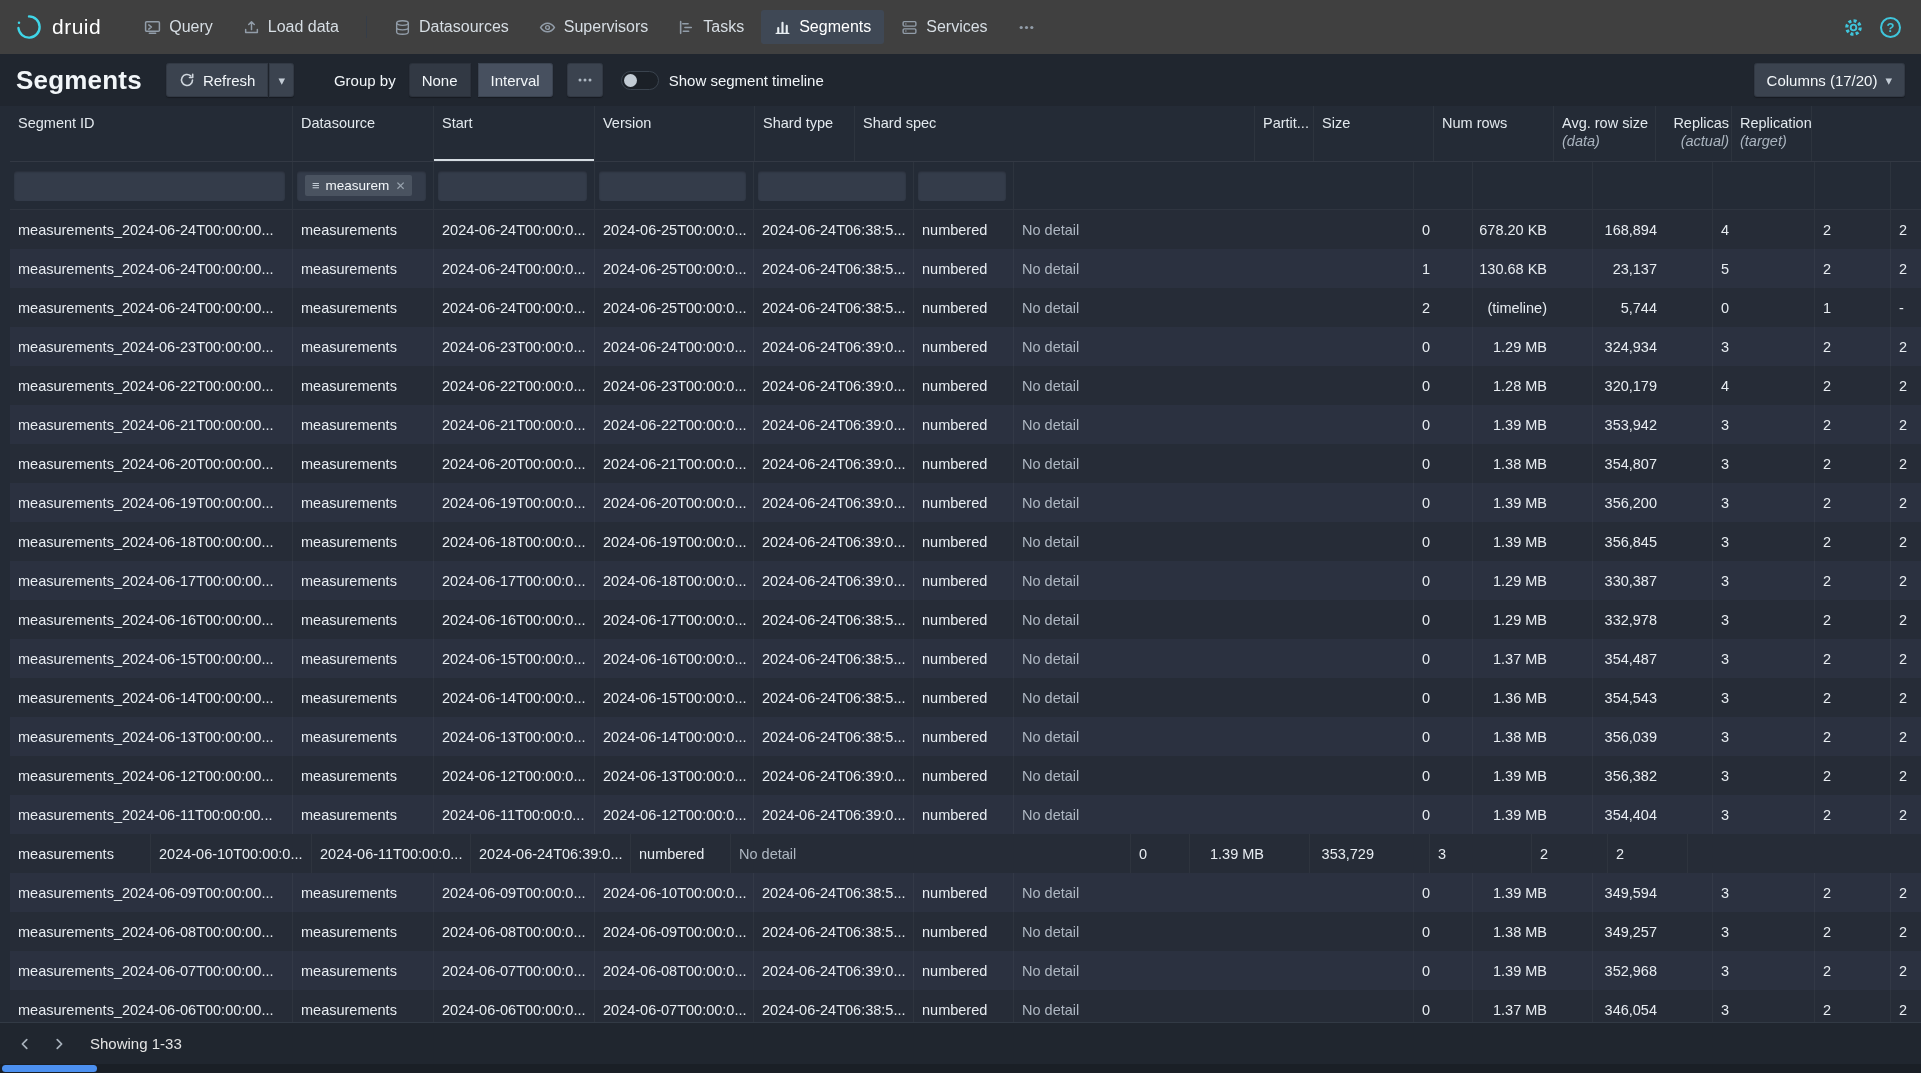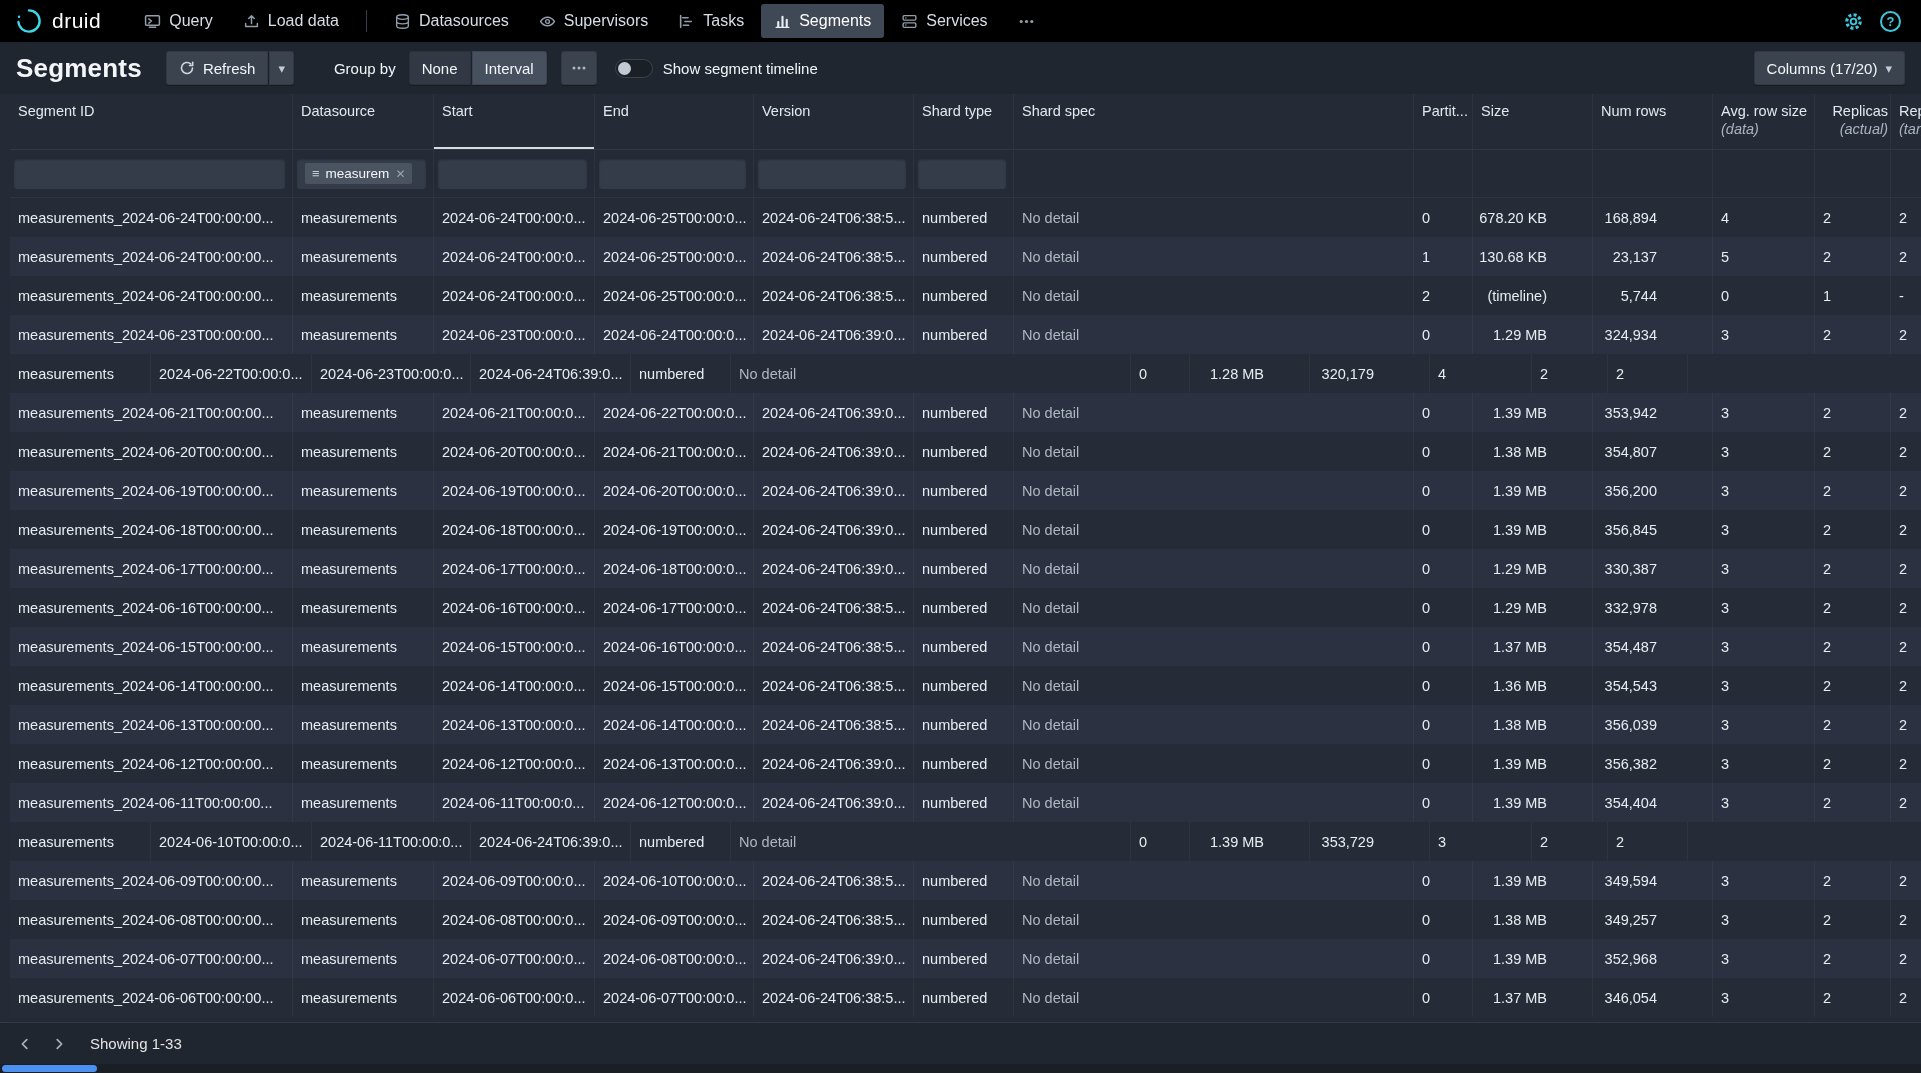--- a/index.html
+++ b/index.html
@@ -5,21 +5,21 @@
   * { margin:0; padding:0; box-sizing:border-box; }
   html,body { width:1921px; height:1073px; overflow:hidden; }
   body {
     font-family:"Liberation Sans","DejaVu Sans",sans-serif;
     background:#232a35; color:#f2f6f9; font-size:15px;
   }
   .app { width:1921px; height:1073px; display:flex; flex-direction:column; position:relative; }
 
   
   .topnav {
-    height:42px; background:#000000; display:flex; align-items:center;
+    height:54px; background:#404040; display:flex; align-items:center;
     padding:0 14px; flex:0 0 auto; gap:4px;
   }
   .brand { display:flex; align-items:center; gap:8px; margin-right:26px; }
   .brand-name { font-size:21px; color:#ffffff; letter-spacing:.5px; }
   .nav-item {
     display:flex; align-items:center; gap:8px; padding:8px 13px; border-radius:3px;
     color:#d7dee4; font-size:16px; cursor:pointer; white-space:nowrap;
   }
   .nav-item .icn { color:#929da9; display:flex; }
   .nav-item.active { background:#3f4855; color:#ffffff; }
@@ -44,21 +44,21 @@
     background:#3b434f; border:none; border-radius:3px; height:34px;
     color:#f2f6f9; font-size:15px; font-family:inherit; padding:0 13px;
     display:flex; align-items:center; gap:8px; cursor:pointer;
     box-shadow:inset 0 0 0 1px rgba(17,20,24,.2), 0 1px 1px rgba(0,0,0,.3);
   }
   .btn .caret { font-size:13px; color:#c3ccd5; }
   .split { display:flex; }
   .split .btn.main { border-top-right-radius:0; border-bottom-right-radius:0; }
   .split .btn.caret-btn { border-top-left-radius:0; border-bottom-left-radius:0; margin-left:1px; padding:0 9px; }
   .toolbar-label { font-size:15px; color:#f2f6f9; margin:0 13px 0 40px; }
-  .seg-group { display:flex; gap:1px; }
+  .seg-group { display:flex; gap:7px; }
   .seg-group .btn { border-radius:0; }
   .seg-group .btn:first-child { border-radius:3px 0 0 3px; background:#323944; }
   .seg-group .btn:last-child { border-radius:0 3px 3px 0; }
   .btn.selected { background:#47505f; }
   .btn.square { padding:0 10px; margin-left:14px; color:#aeb8c2; }
   .switch { width:38px; height:19px; background:#1b2027; border:1px solid #3a434e; border-radius:10px;
     position:relative; margin-left:18px; cursor:pointer; flex:0 0 auto; }
   .switch .knob { position:absolute; top:2px; left:2px; width:13px; height:13px; border-radius:50%; background:#c2cbd4; }
   .switch-label { margin-left:10px; font-size:15px; }
 
@@ -294,23 +294,20 @@
     <div class="trow thead">
       <div class="th c-id">
           <div>Segment ID</div>
         </div>
       <div class="th c-ds">
           <div>Datasource</div>
         </div>
       <div class="th c-start sorted">
           <div>Start</div>
         </div>
-      <div class="th c-end">
-          <div>End</div>
-        </div>
       <div class="th c-ver">
           <div>Version</div>
         </div>
       <div class="th c-stype">
           <div>Shard type</div>
         </div>
       <div class="th c-sspec">
           <div>Shard spec</div>
         </div>
       <div class="th c-part">
@@ -425,20 +422,21 @@
     <div class="td c-stype">numbered</div>
     <div class="td c-sspec">No detail</div>
     <div class="td c-part">0</div>
     <div class="td c-size">1.29 MB</div>
     <div class="td c-rows">324,934</div>
     <div class="td c-avg">3</div>
     <div class="td c-rep">2</div>
     <div class="td c-rf">2</div>
   </div>
         <div class="tr">
+    <div class="td c-id">measurements_2024-06-22T00:00:00...</div>
     <div class="td c-ds">measurements</div>
     <div class="td c-start">2024-06-22T00:00:0...</div>
     <div class="td c-end">2024-06-23T00:00:0...</div>
     <div class="td c-ver">2024-06-24T06:39:0...</div>
     <div class="td c-stype">numbered</div>
     <div class="td c-sspec">No detail</div>
     <div class="td c-part">0</div>
     <div class="td c-size">1.28 MB</div>
     <div class="td c-rows">320,179</div>
     <div class="td c-avg">4</div>

